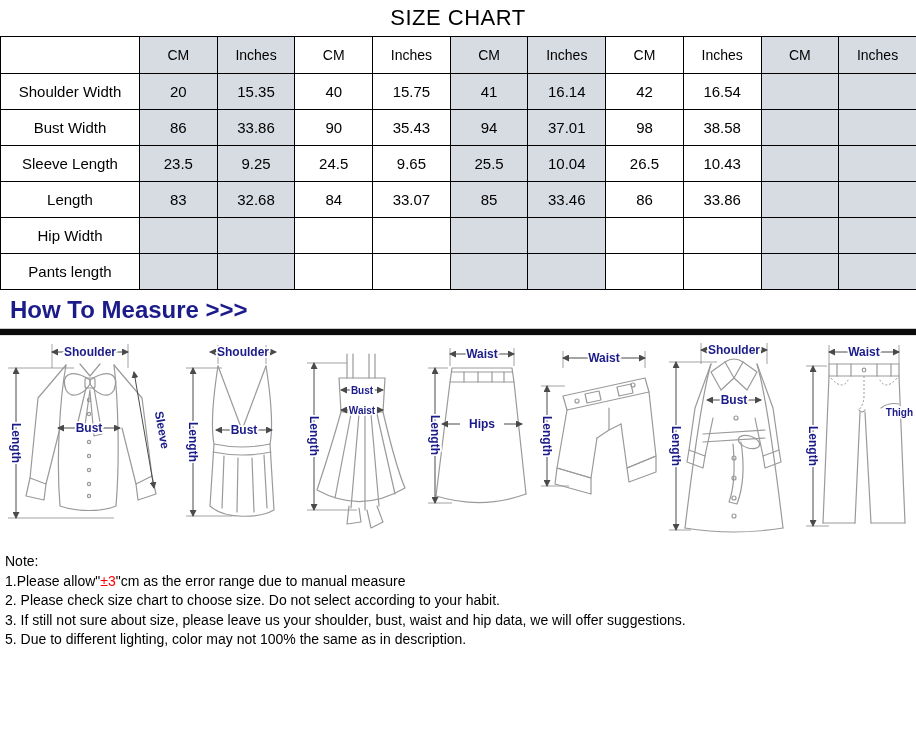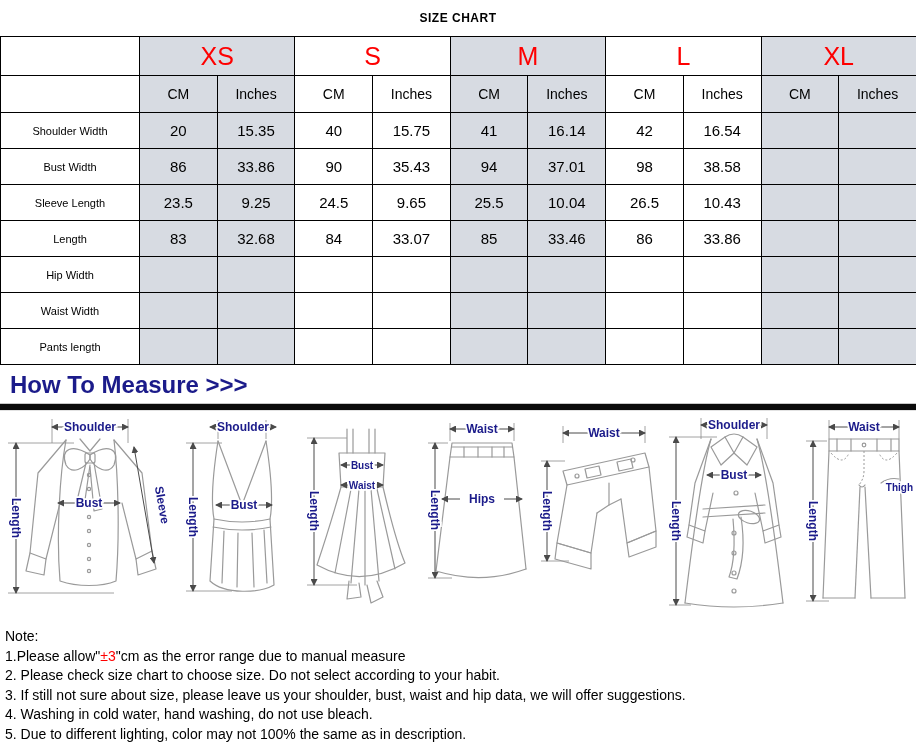--- a/index.html
+++ b/index.html
@@ -2,30 +2,30 @@
 <html><head>
 <meta charset="utf-8">
 <style>
   html,body{margin:0;padding:0;}
   body{
     width:916px;height:754px;overflow:hidden;background:#fff;
     font-family:"Liberation Sans",sans-serif;color:#000;position:relative;
   }
   
   .title{height:36px;display:flex;align-items:center;justify-content:center;
-         font-size:12px;font-weight:bold;letter-spacing:.5px;}
+         font-size:22px;font-weight:normal;letter-spacing:.5px;}
   
   table.size-chart{border-collapse:collapse;table-layout:fixed;width:916px;}
   table.size-chart th,table.size-chart td{
     border:1px solid #000;text-align:center;vertical-align:middle;padding:0;font-weight:normal;
   }
   th.corner{background:#fff;}
   th.size{font-size:25px;font-weight:bold;color:#fe0000;height:38px;}
   th.unit{font-size:14px;font-weight:bold;height:36px;}
-  th.rowlabel{font-size:11px;background:#fff;height:35px;}
+  th.rowlabel{font-size:15px;background:#fff;height:35px;}
   table.size-chart td{font-size:15px;height:35px;}
   .shade{background:#d7dbe2;}
   
   .measure-head{margin:6px 0 0 10px;font-size:24px;font-weight:bold;color:#1b1b8a;}
   .divider{margin-top:4px;height:6px;background:#0b0b0b;border-top:1px solid #c8c8c8;border-bottom:1px solid #e2e2e2;}
   .strip{display:flex;justify-content:space-between;align-items:flex-start;padding:2px 2px 0 2px;height:206px;}
   .strip svg{display:block;}
   .g{stroke:#9a9a9a;fill:none;stroke-width:1.2;stroke-linejoin:round;stroke-linecap:round;}
   .gd{stroke:#9a9a9a;fill:none;stroke-width:1;stroke-dasharray:2,2;}
   .dim{stroke:#4a4a4a;fill:none;stroke-width:1;}
@@ -52,28 +52,20 @@
       <col style="width:77.7px">
     <col style="width:77.7px">
       <col style="width:77.7px">
       <col style="width:77.7px">
       <col style="width:77.7px">
     <col style="width:77.7px">
       <col style="width:77.7px">
   </colgroup>
   <thead>
     <tr>
-      <th class="corner size"></th>
-    <th colspan="2" class="size shade">XS</th>
-        <th colspan="2" class="size">S</th>
-        <th colspan="2" class="size shade">M</th>
-        <th colspan="2" class="size">L</th>
-        <th colspan="2" class="size shade">XL</th>
-      </tr>
-    <tr>
       <th class="corner unit"></th>
     <th class="unit shade">CM</th>
         <th class="unit shade">Inches</th>
         <th class="unit">CM</th>
         <th class="unit">Inches</th>
         <th class="unit shade">CM</th>
         <th class="unit shade">Inches</th>
         <th class="unit">CM</th>
         <th class="unit">Inches</th>
         <th class="unit shade">CM</th>
@@ -128,33 +120,20 @@
         <td>33.07</td>
         <td class="shade">85</td>
         <td class="shade">33.46</td>
         <td>86</td>
         <td>33.86</td>
         <td class="shade"></td>
         <td class="shade"></td>
       </tr>
       <tr>
         <th class="rowlabel">Hip Width</th>
-        <td class="shade"></td>
-        <td class="shade"></td>
-        <td></td>
-        <td></td>
-        <td class="shade"></td>
-        <td class="shade"></td>
-        <td></td>
-        <td></td>
-        <td class="shade"></td>
-        <td class="shade"></td>
-      </tr>
-      <tr>
-        <th class="rowlabel">Waist Width</th>
         <td class="shade"></td>
         <td class="shade"></td>
         <td></td>
         <td></td>
         <td class="shade"></td>
         <td class="shade"></td>
         <td></td>
         <td></td>
         <td class="shade"></td>
         <td class="shade"></td>
@@ -412,15 +391,14 @@
     <text class="lbl lbl-s" x="114" y="78" style="text-anchor:end">Thigh</text>
   </svg>
 
 </div>
 
 <div class="notes">
   <div>Note:</div>
   <div><span>1.Please allow"</span><span class="red">±3</span><span>"cm as the error range due to manual measure</span></div>
   <div>2. Please check size chart to choose size. Do not select according to your habit.</div>
   <div>3. If still not sure about size, please leave us your shoulder, bust, waist and hip data, we will offer suggestions.</div>
-  <div>4. Washing in cold water, hand washing, do not use bleach.</div>
   <div>5. Due to different lighting, color may not 100% the same as in description.</div>
 </div>
 
 </body></html>

